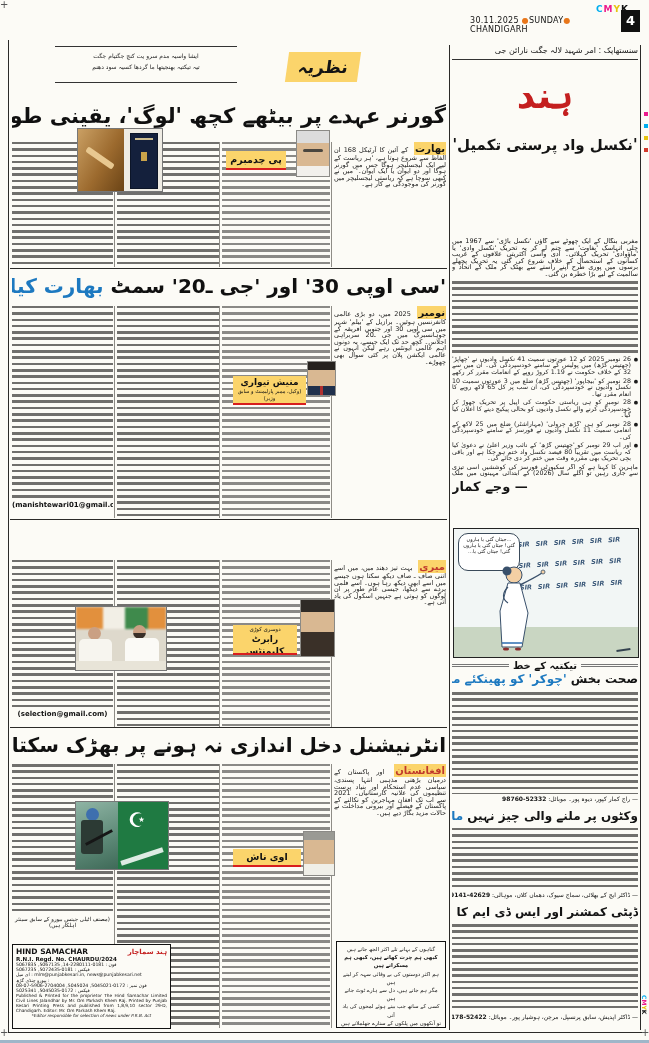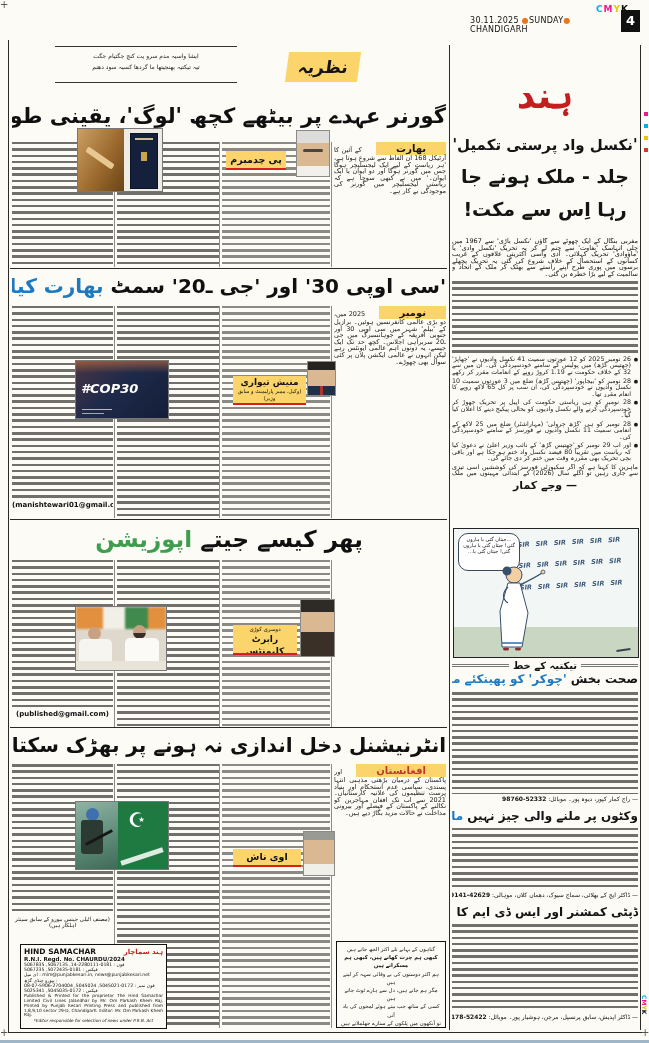--- a/index.html
+++ b/index.html
@@ -10,21 +10,21 @@
   
   .fill{position:absolute;background-image:repeating-linear-gradient(to bottom,#3f3e3c 0 2.5px,transparent 2.5px 6.3px);opacity:.74;}
   .fill.lt{opacity:.6;}
   .vline{position:absolute;width:1px;background:#8e8c86;}
   .vline.dark{background:#2b2a28;}
   .hline{position:absolute;height:1px;background:#2b2a28;}
   .hl{position:absolute;direction:rtl;font-weight:bold;color:#101010;white-space:nowrap;overflow:hidden;text-align:center;}
   .accent-blue{color:#1d79c0;}
   .accent-green{color:#3f9d4f;}
   .lede{position:absolute;direction:rtl;font-size:6.5px;line-height:6.6px;text-align:justify;color:#1c1c1c;overflow:hidden;}
-  .lead-chip{display:inline-block;background:#fbd46b;font-weight:bold;font-size:10px;line-height:11px;padding:1px 20px;margin-left:12px;color:#111;}
+  .lead-chip{display:inline-block;background:#fbd46b;font-weight:bold;font-size:10px;line-height:11px;padding:1px 1px;margin-left:3px;color:#111;}
   .lead-chip.red{color:#c0392b;}
   .atag{position:absolute;background:#fbd46b;border-bottom:2.5px solid #d81e1e;text-align:center;font-weight:bold;direction:rtl;color:#111;overflow:hidden;}
   .hs{position:absolute;background:#d9b892;border:1px solid #8b8a86;overflow:hidden;}
   .hs .hair{position:absolute;top:0;left:0;right:0;}
   .hs .lower{position:absolute;bottom:0;left:0;right:0;}
   .emailrow{position:absolute;background:#fcfbf6;font-weight:bold;font-size:7px;text-align:center;color:#111;overflow:hidden;}
   .noterow{position:absolute;background:#fcfbf6;direction:rtl;font-size:5.5px;line-height:6px;text-align:center;color:#111;overflow:hidden;}
   .photo{position:absolute;overflow:hidden;border:1px solid #777;}
   .letter-title{position:absolute;direction:rtl;font-weight:bold;font-size:12px;white-space:nowrap;overflow:hidden;text-align:center;}
   .letter-sign{position:absolute;direction:rtl;font-size:6px;color:#111;background:#fcfbf6;overflow:hidden;white-space:nowrap;}
@@ -63,39 +63,39 @@
     <div>تیہ تیکتیہ بھنجیتھا ما گردھا کسیہ سود دھنم</div>
   </div>
   <div class="abs rtl" style="left:287px;top:52px;width:72px;height:30px;background:#fbd46b;transform:skewX(-8deg);text-align:center;font-weight:bold;font-size:17px;line-height:30px;">نظریہ</div>
 
   <div class="abs" style="left:470px;top:16px;width:148px;font-size:8px;font-weight:normal;letter-spacing:.3px;color:#111;text-align:left;">
     <span>30.11.2025</span>
     <span style="color:#e8761a">●</span><span>SUNDAY</span><span style="color:#e8761a">●</span>
     <span>CHANDIGARH</span>
   </div>
   <div class="abs" style="left:621px;top:10px;width:19px;height:22px;background:#111;color:#fff;text-align:center;font-weight:bold;font-size:13px;line-height:22px;">4</div>
+  <div class="abs rtl" style="left:452px;top:44px;width:186px;height:15px;border-bottom:1px solid #333;font-size:8px;line-height:13px;white-space:nowrap;overflow:hidden;">سنستھاپک : امر شہید لالہ جگت نارائن جی</div>
 
   <div class="vline dark" style="left:449px;top:45px;height:985px;"></div>
 
   <div class="abs rtl" style="left:452px;top:60px;width:186px;height:74px;text-align:center;color:#c41f1f;font-weight:bold;font-size:36px;line-height:72px;overflow:hidden;">ہند سماچار</div>
   <div class="abs rtl" style="left:452px;top:136px;width:186px;text-align:center;font-weight:bold;font-size:15px;white-space:nowrap;overflow:hidden;">'نکسل واد پرستی تکمیل'</div>
-  <div class="abs rtl" style="left:452px;top:160px;width:186px;height:72px;text-align:center;font-weight:bold;font-size:19px;line-height:33px;overflow:hidden;">جلد - ملک ہونے جا رہا اِس سے مکت!</div>
 
   <div class="abs rtl" style="left:452px;top:238px;width:186px;height:286px;overflow:hidden;">
     <div class="rtl" style="font-size:6.5px;line-height:6.6px;text-align:justify;max-height:60px;overflow:hidden;">مغربی بنگال کے ایک چھوٹے سے گاؤں 'نکسل باڑی' سے 1967 میں چلی اتہاسک 'بغاوت' سے جنم لے کر یہ تحریک 'نکسل وادی' یا 'ماؤوادی' تحریک کہلائی۔ آدی واسی اکثریتی علاقوں کے غریب کسانوں کے استحصال کے خلاف شروع کی گئی یہ تحریک پچھلے برسوں میں پوری طرح اپنے راستے سے بھٹک کر ملک کے اتحاد و سالمیت کے لیے بڑا خطرہ بن گئی۔</div>
     <div style="position:relative;height:72px;margin:3px 0;">
         <div class="fill" style="left:0;top:0;right:0;bottom:0;"></div>
       </div>
     <div class="brow"><span class="bdot">●</span><span>26 نومبر 2025 کو 12 عورتوں سمیت 41 نکسل وادیوں نے 'چھاپڑ' (چھتیس گڑھ) میں پولیس کے سامنے خودسپردگی کی۔ ان میں سے 32 کے خلاف حکومت نے 1.19 کروڑ روپے کے انعامات مقرر کر رکھے تھے۔</span></div>
     <div class="brow"><span class="bdot">●</span><span>28 نومبر کو 'بیجاپور' (چھتیس گڑھ) ضلع میں 3 عورتوں سمیت 10 نکسل وادیوں نے خودسپردگی کی، ان سب پر کل 65 لاکھ روپے کا انعام مقرر تھا۔</span></div>
     <div class="brow"><span class="bdot">●</span><span>28 نومبر کو ہی ریاستی حکومت کی اپیل پر تحریک چھوڑ کر خودسپردگی کرنے والے نکسل وادیوں کو بحالی پیکیج دینے کا اعلان کیا گیا۔</span></div>
     <div class="brow"><span class="bdot">●</span><span>28 نومبر کو ہی 'گڑھ چرولی' (مہاراشٹر) ضلع میں 25 لاکھ کے انعامی سمیت 11 نکسل وادیوں نے فورسز کے سامنے خودسپردگی کی۔</span></div>
     <div class="brow"><span class="bdot">●</span><span>اور اب 29 نومبر کو 'چھتیس گڑھ' کے نائب وزیر اعلیٰ نے دعویٰ کیا کہ ریاست میں تقریباً 80 فیصد نکسل واد ختم ہو چکا ہے اور باقی بچی تحریک بھی مقررہ وقت میں ختم کر دی جائے گی۔</span></div>
     <div class="rtl" style="font-size:6.3px;line-height:6.5px;text-align:justify;max-height:13px;overflow:hidden;">ماہرین کا کہنا ہے کہ اگر سکیورٹی فورسز کی کوششیں اسی تیزی سے جاری رہیں تو اگلے سال (2026) کے ابتدائی مہینوں میں ملک نکسل واد سے مکتی پا سکتا ہے۔</div>
-    <div class="rtl" style="font-size:11px;font-weight:bold;text-align:center;margin-top:2px;">— وجے کمار</div>
+    <div class="rtl" style="font-size:13px;font-weight:bold;text-align:left;margin-top:2px;">— وجے کمار</div>
   </div>
 
   <div class="abs" style="left:453px;top:528px;width:184px;height:128px;border:1px solid #222;background:#f2f6f5;overflow:hidden;">
     <div class="abs" style="left:0;bottom:0;width:184px;height:30px;background:#c9d6c2;"></div>
     <div class="abs" style="right:6px;top:8px;width:116px;height:64px;display:flex;flex-wrap:wrap;transform:rotate(-3deg);">
       <span style="font-size:6.5px;font-weight:bold;font-style:italic;color:#3d5a7a;margin:1px 3px;">SIR</span>
       <span style="font-size:6.5px;font-weight:bold;font-style:italic;color:#3d5a7a;margin:1px 3px;">SIR</span>
       <span style="font-size:6.5px;font-weight:bold;font-style:italic;color:#3d5a7a;margin:1px 3px;">SIR</span>
       <span style="font-size:6.5px;font-weight:bold;font-style:italic;color:#3d5a7a;margin:1px 3px;">SIR</span>
       <span style="font-size:6.5px;font-weight:bold;font-style:italic;color:#3d5a7a;margin:1px 3px;">SIR</span>
@@ -206,46 +206,40 @@
   <div class="fill" style="left:117px;top:306px;width:102px;height:212px;"></div>
   <div class="fill lt" style="left:222px;top:306px;width:108px;height:212px;"></div>
   <div class="lede" style="left:334px;top:306px;width:112px;height:212px;">
     <span class="lead-chip">نومبر</span>
     <span>2025 میں، دو بڑی عالمی کانفرنسیں ہوئیں۔ برازیل کے 'بیلم' شہر میں سی اوپی 30 اور جنوبی افریقہ کے جوہانسبرگ میں جی ـ20 سربراہی اجلاس۔ کچھ حد تک ایک جیسے، یہ دونوں اہم عالمی ایونٹس رہے لیکن انہوں نے عالمی ایکشن پلان پر کئی سوال بھی چھوڑے۔</span>
   </div>
   <div class="vline" style="left:114px;top:306px;height:212px;"></div>
   <div class="vline" style="left:219px;top:306px;height:212px;"></div>
   <div class="vline" style="left:331px;top:306px;height:212px;"></div>
 
-  <div class="photo" style="left:75px;top:360px;width:92px;height:57px;background:linear-gradient(135deg,#4a3544 0%,#1e2a4a 45%,#141e38 100%);">
-    <div class="abs" style="left:0;top:0;width:92px;height:12px;background:linear-gradient(to bottom,rgba(214,120,60,.55),transparent);"></div>
-    <div class="abs" style="left:5px;top:20px;color:#fff;font-weight:bold;font-style:italic;font-size:13px;">#COP30</div>
-    <div class="abs" style="left:6px;bottom:8px;width:30px;height:1.5px;background:#ddd;opacity:.8;"></div>
-    <div class="abs" style="left:6px;bottom:4px;width:22px;height:1.5px;background:#ddd;opacity:.7;"></div>
-  </div>
   <div class="hs" style="left:307px;top:361px;width:27px;height:33px;">
     <div class="hair" style="height:8px;background:#26221e;"></div>
     <div class="lower" style="height:9px;background:#20304c;"></div>
     <div class="abs" style="left:12px;bottom:0;width:3px;height:9px;background:#b03030;"></div>
   </div>
   <div class="atag" style="left:233px;top:376px;width:73px;height:27px;font-size:9px;line-height:12px;">
     <div>منیش تیواری</div>
     <div style="font-size:5.2px;font-weight:normal;line-height:7px;">(وکیل، ممبر پارلیمنٹ و سابق وزیر)</div>
   </div>
 
   <div class="hline" style="left:10px;top:519px;width:437px;"></div>
 
-  <div class="hl" style="left:12px;top:521px;width:434px;font-size:23px;line-height:36px;height:37px;">
-    <span>پھر کیسے جیتے</span>
-    <span class="accent-green">اپوزیشن</span>
-  </div>
   <div class="fill" style="left:12px;top:560px;width:101px;height:148px;"></div>
-  <div class="emailrow" style="left:12px;top:710px;width:101px;height:11px;">(published@gmail.com)</div>
+  <div class="emailrow" style="left:12px;top:710px;width:101px;height:11px;">(selection@gmail.com)</div>
   <div class="fill" style="left:117px;top:560px;width:102px;height:167px;"></div>
   <div class="fill lt" style="left:222px;top:560px;width:108px;height:167px;"></div>
+  <div class="lede" style="left:334px;top:560px;width:112px;height:167px;">
+    <span class="lead-chip red">میری</span>
+    <span>بہت تیز دھند میں، میں اسے اتنی صاف ـ صاف دیکھ سکتا ہوں جیسے میں اسے ابھی دیکھ رہا ہوں۔ اسے فلمی پردے سے دیکھا، جیسی عام طور پر ان لوگوں کو ہوتی ہے جنہیں اسکول کی یاد آتی ہے۔</span>
+  </div>
   <div class="vline" style="left:114px;top:560px;height:167px;"></div>
   <div class="vline" style="left:219px;top:560px;height:167px;"></div>
   <div class="vline" style="left:331px;top:560px;height:167px;"></div>
 
   <div class="photo" style="left:75px;top:606px;width:90px;height:63px;background:#ded9cc;">
     <div class="abs" style="left:0;top:0;width:90px;height:22px;background:linear-gradient(90deg,#e2903d 0 30%,#f2efe6 30% 55%,#3f8a4c 55% 80%,#e2903d 80%);filter:blur(1px);"></div>
     <div class="abs" style="left:12px;top:20px;width:13px;height:13px;border-radius:50%;background:#caa083;"></div>
     <div class="abs" style="left:3px;top:32px;width:33px;height:26px;border-radius:5px 5px 0 0;background:#f7f5ef;"></div>
     <div class="abs" style="left:57px;top:18px;width:13px;height:14px;border-radius:50%;background:linear-gradient(#caa083 55%,#3a2f28 55%);"></div>
     <div class="abs" style="left:49px;top:31px;width:34px;height:28px;border-radius:5px 5px 0 0;background:#fbfaf6;"></div>
@@ -296,21 +290,21 @@
     <div>گناہوں کے بہانے تلے اکثر الجھ جاتے ہیں</div>
     <div style="font-weight:bold">کبھی ہم چرت کھاتے ہیں، کبھی ہم مسکراتے ہیں</div>
     <div>ہم اکثر دوستوں کی بے وفائی سہہ کر لیتے ہیں</div>
     <div>مگر ہم جاتے ہیں، دل سے ہارے ٹوٹ جاتے ہیں</div>
     <div>کسی کے ساتھ جب بیتے ہوئے لمحوں کی یاد آتی</div>
     <div>تو آنکھوں میں پلکوں کے ستارے جھلملاتے ہیں</div>
     <div>یہ کیسا اشتیاق دید ہے اور کیسی تجلی</div>
 
   </div>
 
-  <div class="abs" style="left:20px;top:944px;width:147px;height:85px;border:1.5px solid #111;box-sizing:border-box;padding:2px 3px;overflow:hidden;background:#fcfbf6;">
+  <div class="abs" style="left:12px;top:944px;width:159px;height:85px;border:1.5px solid #111;box-sizing:border-box;padding:2px 3px;overflow:hidden;background:#fcfbf6;">
     <div style="display:flex;justify-content:space-between;align-items:baseline;">
       <span style="font-weight:bold;font-size:7.5px;">HIND SAMACHAR</span>
       <span class="rtl" style="font-weight:bold;font-size:7px;color:#c41f1f;">ہند سماچار</span>
     </div>
     <div style="font-weight:bold;font-size:5.6px;">R.N.I. Regd. No. CHAURDU/2024</div>
     <div style="font-size:4.6px;line-height:5.2px;">فون : 0181-2280111-14, 5067135, 5067835</div>
     <div style="font-size:4.6px;line-height:5.2px;">فیکس : 0181-5072435, 5067235</div>
     <div style="font-size:4.6px;line-height:5.2px;">ای میل : mlm@punjabkesari.in, news@punjabkesari.net</div>
     <div style="font-size:4.6px;line-height:5.2px;">بیورو چنڈی گڑھ :</div>
     <div style="font-size:4.6px;line-height:5.2px;">فون نمبر : 0172-5045021, 5045024, 2704004-5906-07-08</div>

